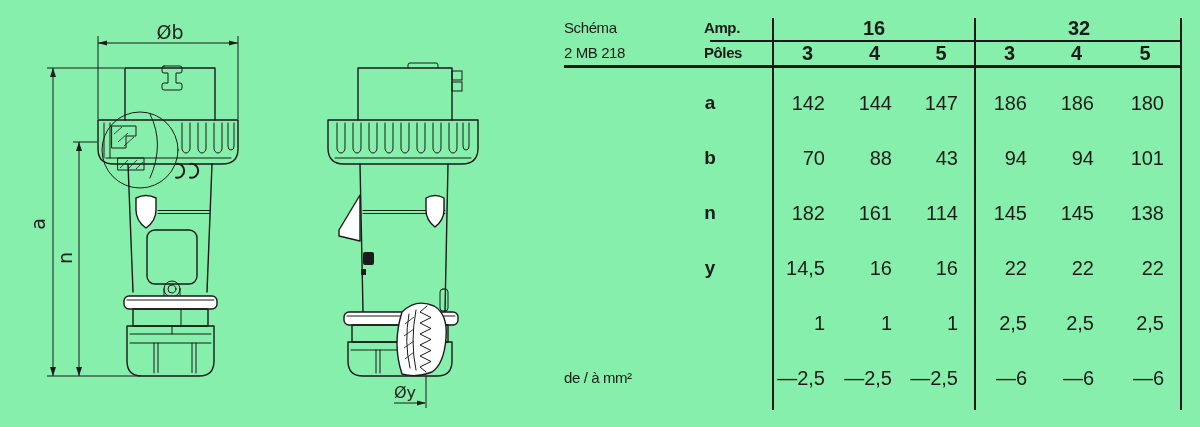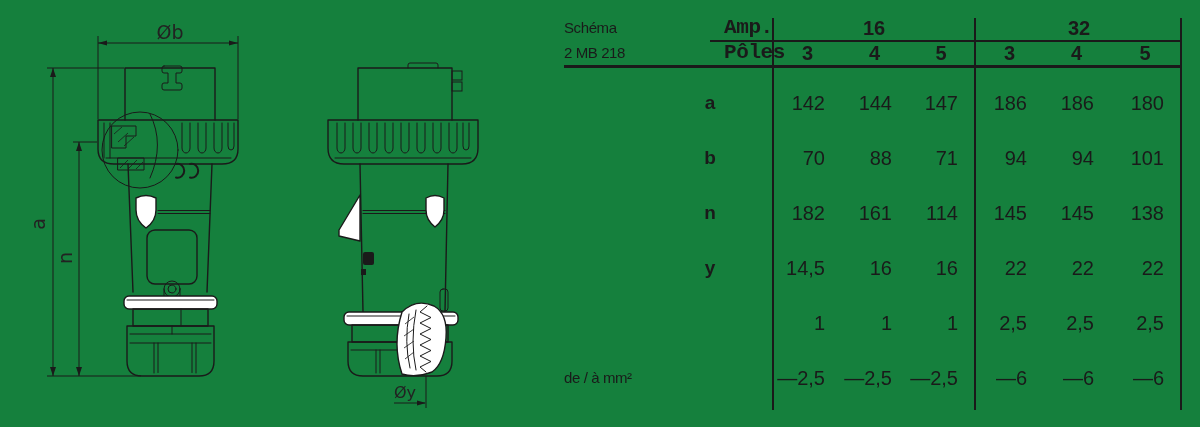--- a/index.html
+++ b/index.html
@@ -1,35 +1,35 @@
 <!DOCTYPE html>
 <html><head>
 <meta charset="utf-8">
 <style>
   html,body{margin:0;padding:0;background:#fff;}
-  #page{position:relative;width:1200px;height:427px;background:#15803d;overflow:hidden;
+  #page{position:relative;width:1200px;height:427px;background:#86efac;overflow:hidden;
         font-family:"Liberation Sans",sans-serif;color:#1a1a1a;}
   
   #drawing-wrap{position:absolute;left:0;top:0;width:560px;height:427px;}
   .ol{stroke:#1a1a1a;stroke-width:1.4;fill:none;stroke-linecap:round;stroke-linejoin:round;}
   .thin{stroke:#1a1a1a;stroke-width:1;fill:none;stroke-linecap:round;}
   .hatch{stroke:#1a1a1a;stroke-width:.8;fill:none;}
   .dim{stroke:#1a1a1a;stroke-width:1;fill:none;}
   .arr{fill:#1a1a1a;stroke:none;}
   .wfill{fill:#fff;}
   .dark{fill:#1a1a1a;stroke:none;}
   .dimtext{font-family:"DejaVu Sans","Liberation Sans",sans-serif;font-size:19px;fill:#222;}
   .dimtext.small{font-size:16px;}
   
   #spec-table{position:absolute;left:560px;top:0;width:640px;height:427px;}
   .vline{position:absolute;top:18px;height:392px;width:2px;background:#1a1a1a;}
   .hline{position:absolute;background:#1a1a1a;}
   .trow{position:absolute;left:0;width:640px;height:24px;line-height:24px;}
   .lbl{position:absolute;left:4px;font-weight:normal;font-size:15px;letter-spacing:-0.4px;white-space:nowrap;}
-  .lbl2{position:absolute;left:164px;font-weight:bold;font-size:21px;letter-spacing:-0.4px;white-space:nowrap;font-family:Liberation Mono, monospace;}
+  .lbl2{position:absolute;left:144px;font-weight:bold;font-size:15px;letter-spacing:-0.4px;white-space:nowrap;}
   .dimletter{position:absolute;left:110px;width:80px;text-align:center;font-weight:bold;font-size:19px;}
   .val{position:absolute;text-align:right;padding-right:16px;box-sizing:border-box;font-size:20px;white-space:nowrap;}
   .hc{position:absolute;text-align:center;font-weight:bold;font-size:20px;}
   .c1{left:214px;width:67px}.c2{left:281px;width:67px}.c3{left:348px;width:66px}
   .c4{left:416px;width:67px}.c5{left:483px;width:67px}.c6{left:550px;width:70px}
   .g16{left:214px;width:200px}.g32{left:416px;width:206px}
 </style>
 </head>
 <body>
 
@@ -156,21 +156,21 @@
       <span class="val c3">147</span>
       <span class="val c4">186</span>
       <span class="val c5">186</span>
       <span class="val c6">180</span>
     </div>
 
     <div class="trow" style="top:146px">
       <span class="dimletter">b</span>
       <span class="val c1">70</span>
       <span class="val c2">88</span>
-      <span class="val c3">71</span>
+      <span class="val c3">43</span>
       <span class="val c4">94</span>
       <span class="val c5">94</span>
       <span class="val c6">101</span>
     </div>
 
     <div class="trow" style="top:201px">
       <span class="dimletter">n</span>
       <span class="val c1">182</span>
       <span class="val c2">161</span>
       <span class="val c3">114</span>

